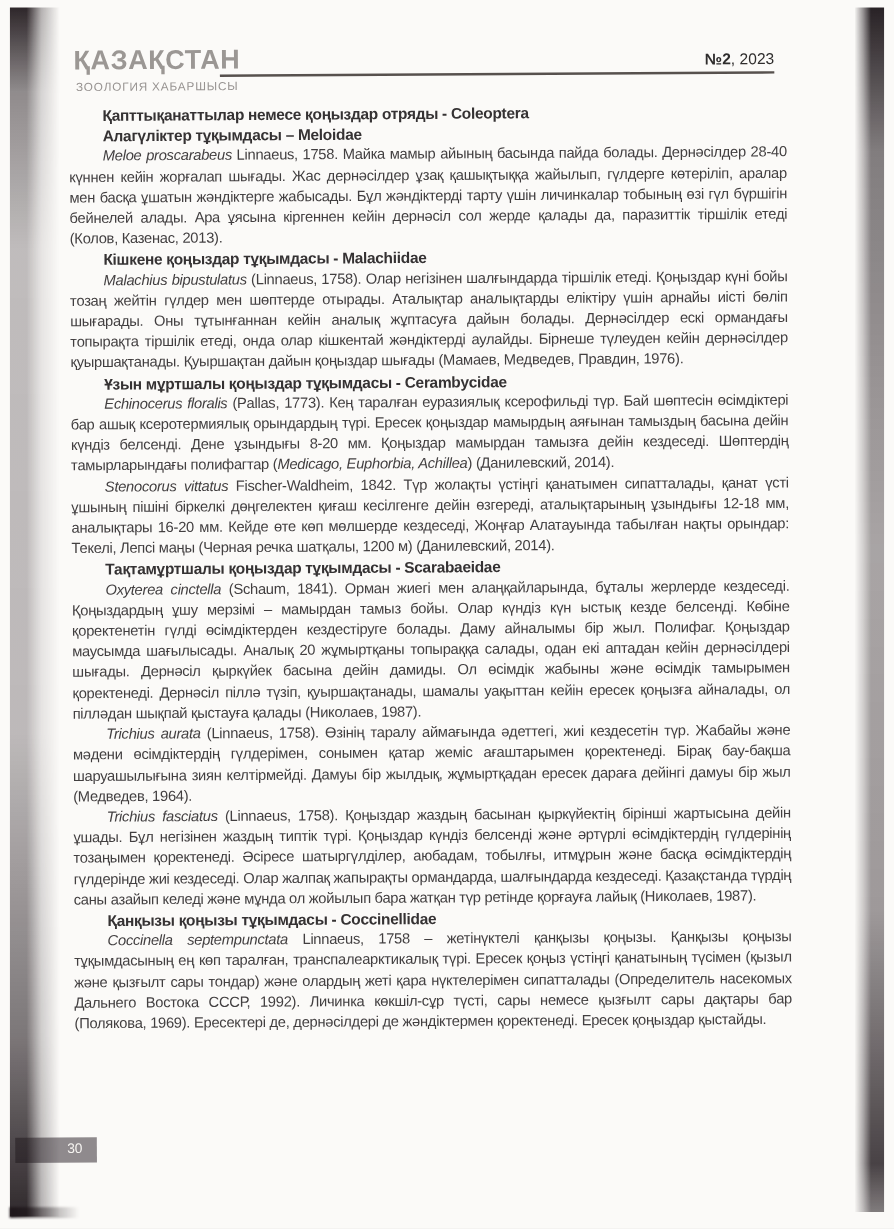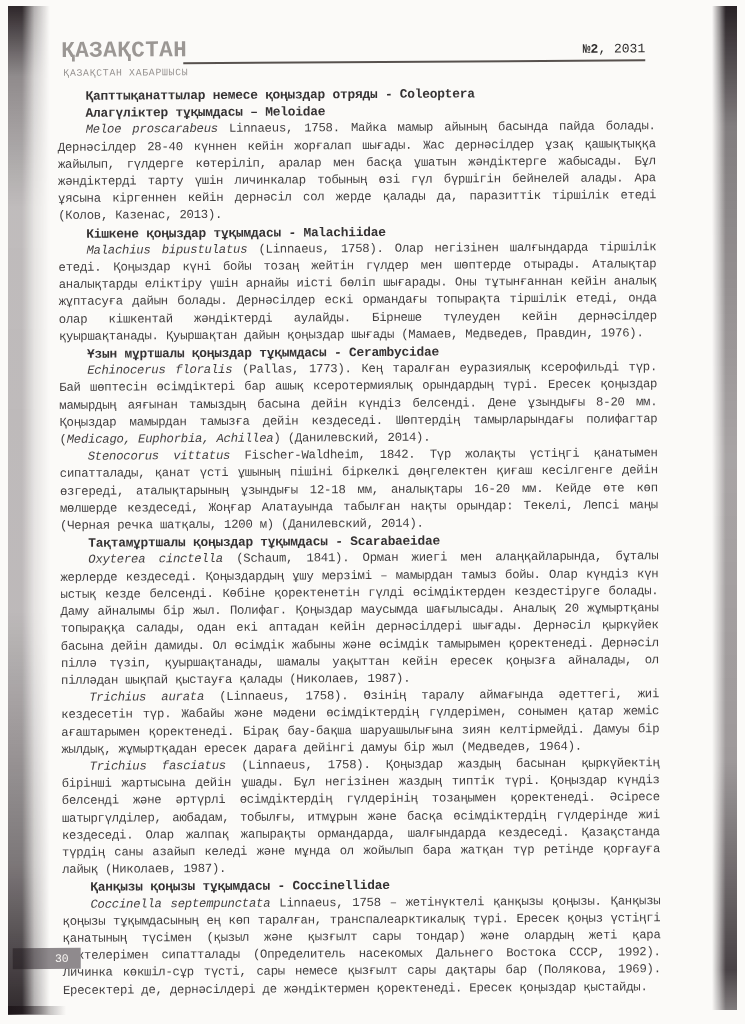--- a/index.html
+++ b/index.html
@@ -1,19 +1,19 @@
 <!DOCTYPE html>
 <html><head>
 <meta charset="utf-8">
 <style>
   html,body { margin:0; padding:0; background:#e9e7e4; }
   .sheet {
     position:relative; width:745px; height:1024px;
     background:#fbfaf8; overflow:hidden;
-    font-family:Liberation Mono, monospace;
+    font-family:Liberation Sans, sans-serif;
   }
   
   .tilt { position:absolute; inset:0; transform:rotate(-0.35deg); transform-origin:370px 512px; }
 
   
   .brand-title {
     position:absolute; left:64px; top:36px;
     font-size:22.5px; font-weight:bold; letter-spacing:0.5px; color:#9b9794;
   }
   .brand-sub {
@@ -71,23 +71,23 @@
   }
 </style>
 </head>
 <body>
 
 <div class="sheet">
 
   <div class="tilt">
 
     <div class="brand-title">ҚАЗАҚСТАН</div>
-    <div class="brand-sub">ҚАЗАҚСТАН ХАБАРШЫСЫ</div>
+    <div class="brand-sub">ЗООЛОГИЯ ХАБАРШЫСЫ</div>
     <div class="head-rule"></div>
-    <div class="issue"><b>№2</b><span>, 2031</span></div>
+    <div class="issue"><b>№2</b><span>, 2023</span></div>
 
     <main class="page-body" id="content">
         <p class="heading">Қапттықанаттылар немесе қоңыздар отряды - Coleoptera</p>
         <p class="heading">Алагүліктер тұқымдасы – Meloidae</p>
         <p><i>Meloe proscarabeus</i><span> Linnaeus, 1758. Майка мамыр айының басында пайда болады. Дернәсілдер 28-40 күннен кейін жорғалап шығады. Жас дернәсілдер ұзақ қашықтыққа жайылып, гүлдерге көтеріліп, аралар мен басқа ұшатын жәндіктерге жабысады. Бұл жәндіктерді тарту үшін личинкалар тобының өзі гүл бүршігін бейнелей алады. Ара ұясына кіргеннен кейін дернәсіл сол жерде қалады да, паразиттік тіршілік етеді (Колов, Казенас, 2013).</span></p>
         <p class="heading">Кішкене қоңыздар тұқымдасы - Malachiidae</p>
         <p><i>Malachius bipustulatus</i><span> (Linnaeus, 1758). Олар негізінен шалғындарда тіршілік етеді. Қоңыздар күні бойы тозаң жейтін гүлдер мен шөптерде отырады. Аталықтар аналықтарды еліктіру үшін арнайы иісті бөліп шығарады. Оны тұтынғаннан кейін аналық жұптасуға дайын болады. Дернәсілдер ескі ормандағы топырақта тіршілік етеді, онда олар кішкентай жәндіктерді аулайды. Бірнеше түлеуден кейін дернәсілдер қуыршақтанады. Қуыршақтан дайын қоңыздар шығады (Мамаев, Медведев, Правдин, 1976).</span></p>
         <p class="heading">Ұзын мұртшалы қоңыздар тұқымдасы - Cerambycidae</p>
         <p><i>Echinocerus floralis</i><span> (Pallas, 1773). Кең таралған еуразиялық ксерофильді түр. Бай шөптесін өсімдіктері бар ашық ксеротермиялық орындардың түрі. Ересек қоңыздар мамырдың аяғынан тамыздың басына дейін күндіз белсенді. Дене ұзындығы 8-20 мм. Қоңыздар мамырдан тамызға дейін кездеседі. Шөптердің тамырларындағы полифагтар (</span><i>Medicago, Euphorbia, Achillea</i><span>) (Данилевский, 2014).</span></p>
         <p><i>Stenocorus vittatus</i><span> Fischer-Waldheim, 1842. Түр жолақты үстіңгі қанатымен сипатталады, қанат үсті ұшының пішіні біркелкі дөңгелектен қиғаш кесілгенге дейін өзгереді, аталықтарының ұзындығы 12-18 мм, аналықтары 16-20 мм. Кейде өте көп мөлшерде кездеседі, Жоңғар Алатауында табылған нақты орындар: Текелі, Лепсі маңы (Черная речка шатқалы, 1200 м) (Данилевский, 2014).</span></p>

